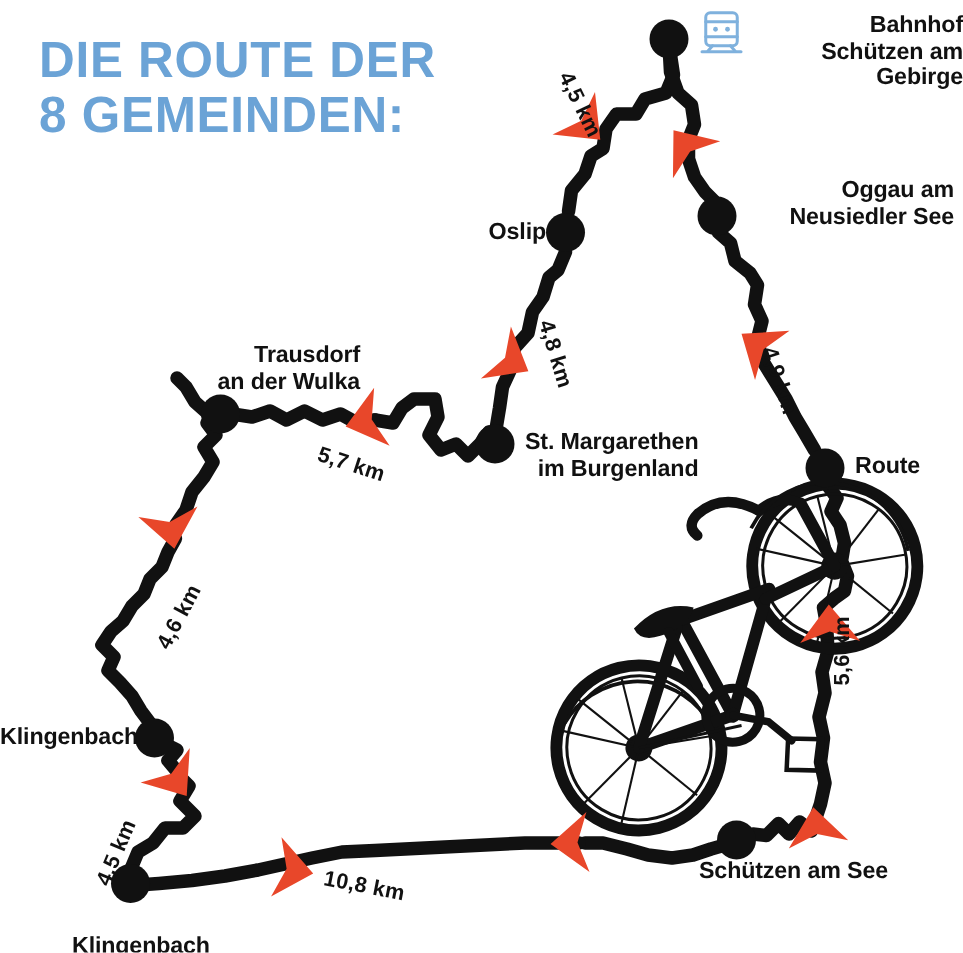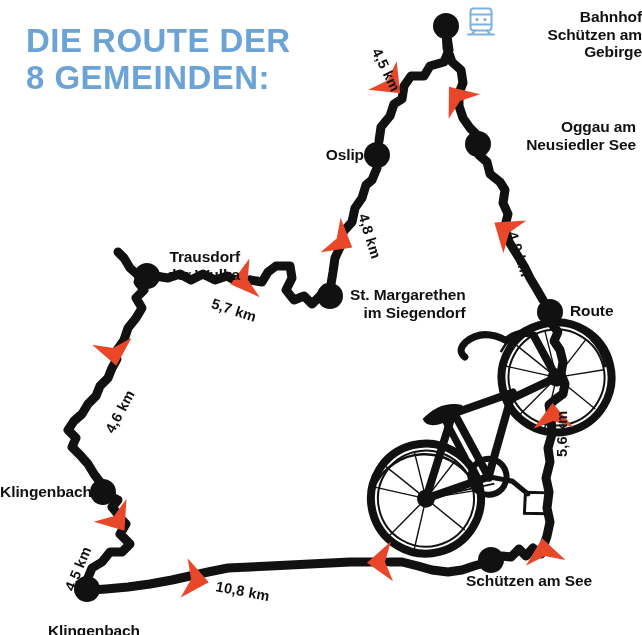--- a/index.html
+++ b/index.html
@@ -244,23 +244,23 @@
 Schützen am Gebirge</div>
 
   <div class="city-label right" style="left:264px;top:146px;width:100px;">Oslip</div>
 
   <div class="city-label right" style="right:6px;top:118px;width:200px;">Oggau am
 Neusiedler See</div>
 
   <div class="city-label left" style="left:570px;top:302px;">Route</div>
 
   <div class="city-label left" style="left:350px;top:286px;">St. Margarethen
-im Siegendorf</div>
-
-  <div class="city-label right" style="left:100px;top:228px;width:140px;margin-top:20px;">Trausdorf
+im Burgenland</div>
+
+  <div class="city-label right" style="left:100px;top:228px;width:140px;">Trausdorf
 an der Wulka</div>
 
   <div class="city-label right" style="left:0px;top:483px;width:92px;">Klingenbach</div>
 
   <div class="city-label left" style="left:48px;top:601px;margin-top:21px;">Klingenbach</div>
 
   <div class="city-label left" style="left:466px;top:572px;">Schützen am See</div>
 
   <div class="dist-label" style="left:376px;top:41px;transform:rotate(64deg);">4,5 km</div>
 

